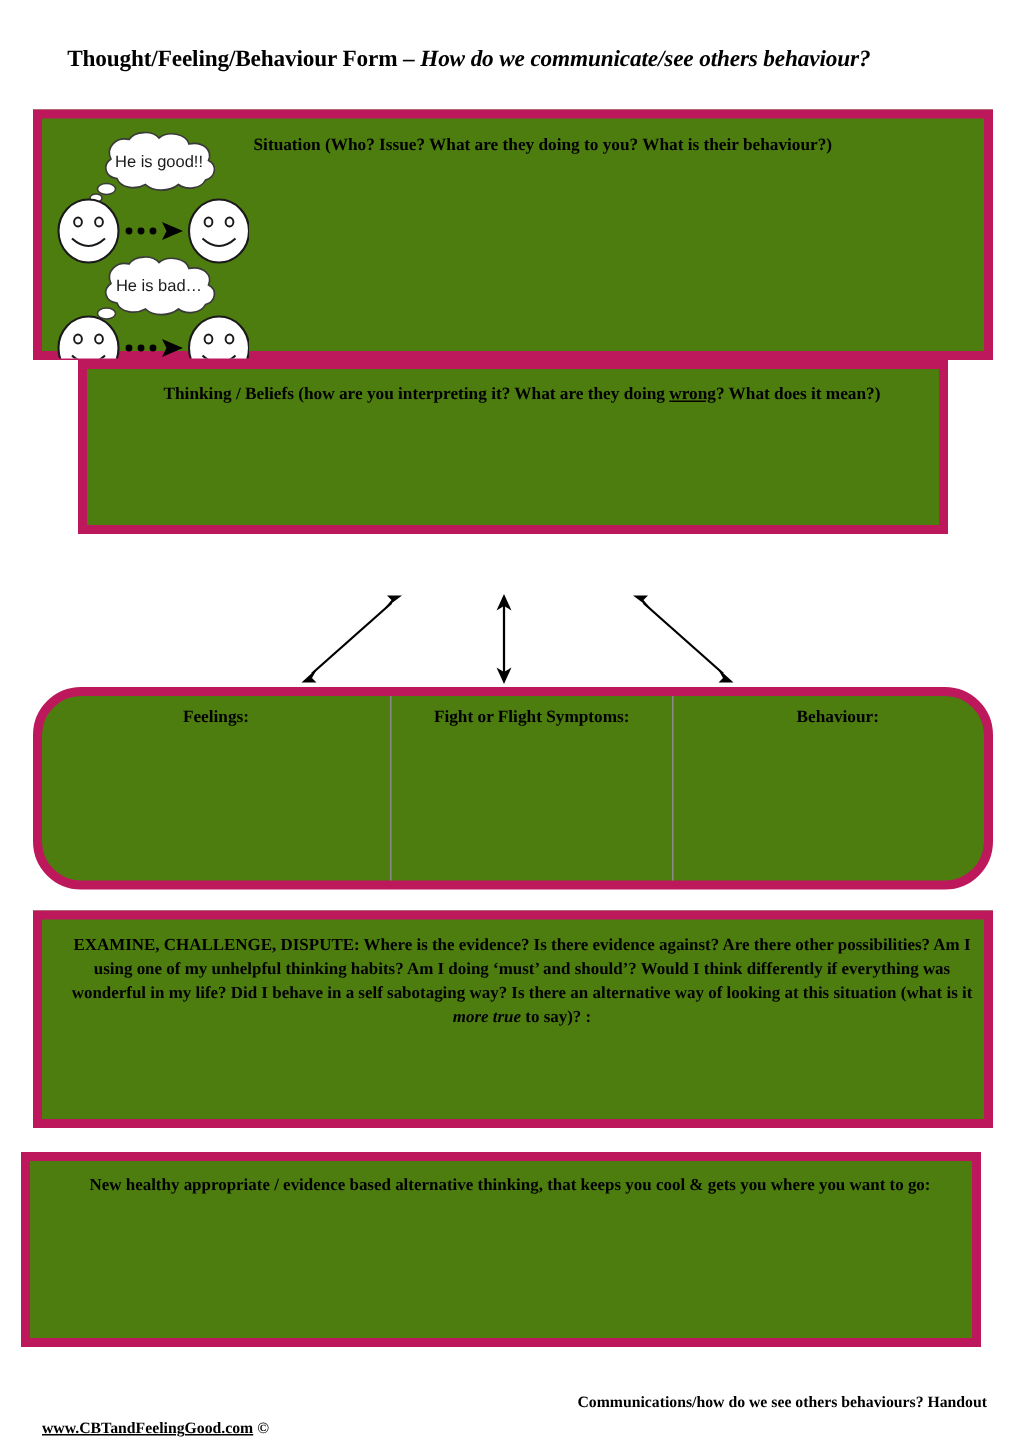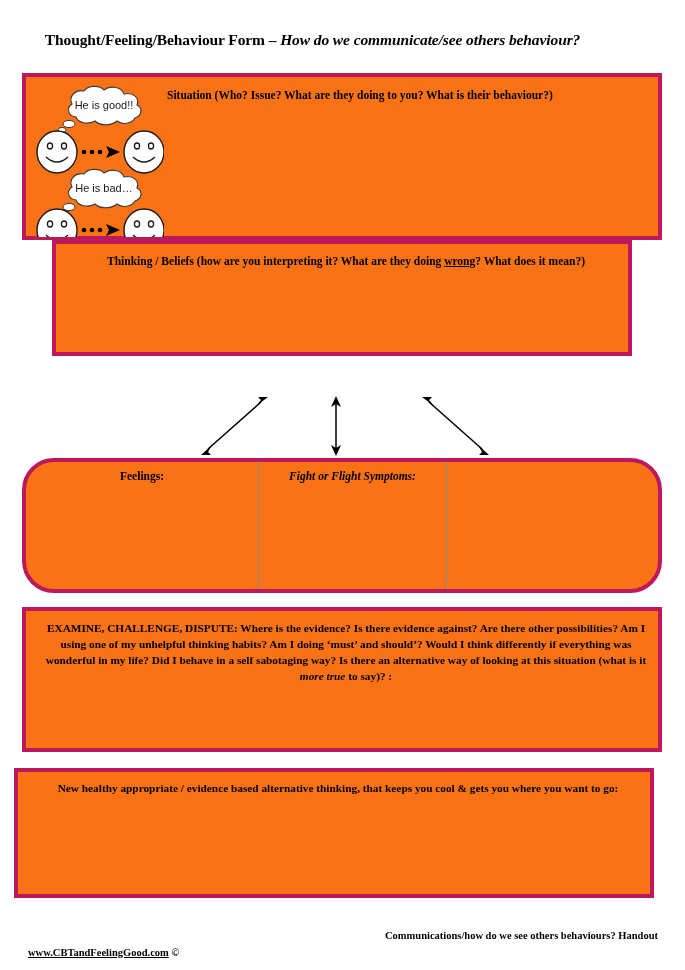--- a/index.html
+++ b/index.html
@@ -27,23 +27,23 @@
     font-weight: bold;
     letter-spacing: -0.1px;
   }
   .page-title .title-italic {
     font-style: italic;
   }
 
   
   .box {
     position: absolute;
-    border: 4px solid #be185d;
+    border: 6px solid #be185d;
     box-sizing: border-box;
-    background: #f97316;
+    background: #4d7c0f;
     padding-left: 10px;
   }
 
   
   #situation-box {
     left: 22px;
     top: 73px;
     width: 640px;
     height: 167px;
   }
@@ -101,21 +101,21 @@
     height: 135px;
     border-radius: 32px;
   }
   .col {
     position: absolute;
     top: 0;
     height: 100%;
     box-sizing: border-box;
   }
   .col-1 { left: 0;     width: 233px; border-right: 1px solid #8a8a8a; }
-  .col-2 { left: 233px; width: 188px; border-right: 1px solid #8a8a8a; font-style: italic; }
+  .col-2 { left: 233px; width: 188px; border-right: 1px solid #8a8a8a; }
   .col-3 { left: 421px; width: 219px; }
   .col-heading {
     position: absolute;
     left: 0;
     top: 8px;
     width: 100%;
     text-align: center;
     font-size: 11.5px;
     font-weight: bold;
     white-space: nowrap;
@@ -299,20 +299,23 @@
   </svg>
 </div>
 
 <div class="box" id="columns-box">
   <div class="col col-1">
     <div class="col-heading">Feelings:</div>
   </div>
   <div class="col col-2">
     <div class="col-heading">Fight or Flight Symptoms:</div>
   </div>
+  <div class="col col-3">
+    <div class="col-heading">Behaviour:</div>
+  </div>
 </div>
 
 <div class="box" id="examine-box">
   <div class="examine-text"><span>EXAMINE, CHALLENGE, DISPUTE: Where is the evidence? Is there evidence against? Are there other possibilities? Am I using one of my unhelpful thinking habits? Am I doing ‘must’ and should’? Would I think differently if everything was wonderful in my life? Did I behave in a self sabotaging way? Is there an alternative way of looking at this situation (what is it </span><i>more true</i><span> to say)? :</span></div>
 </div>
 
 <div class="box" id="newthinking-box">
   <div class="newthinking-heading">New healthy appropriate / evidence based alternative thinking, that keeps you cool &amp; gets you where you want to go:</div>
 </div>
 

